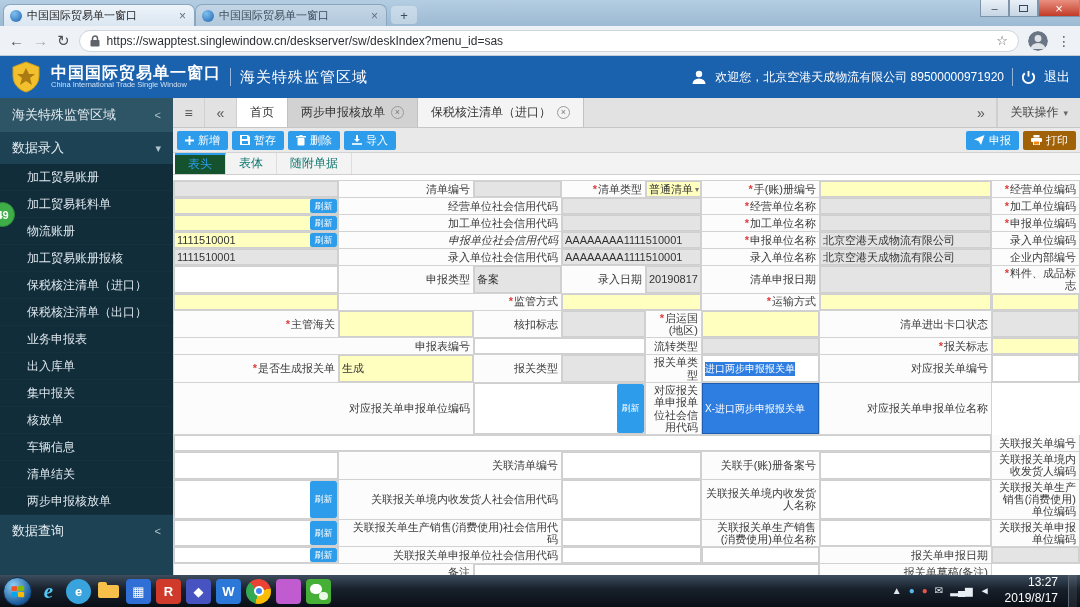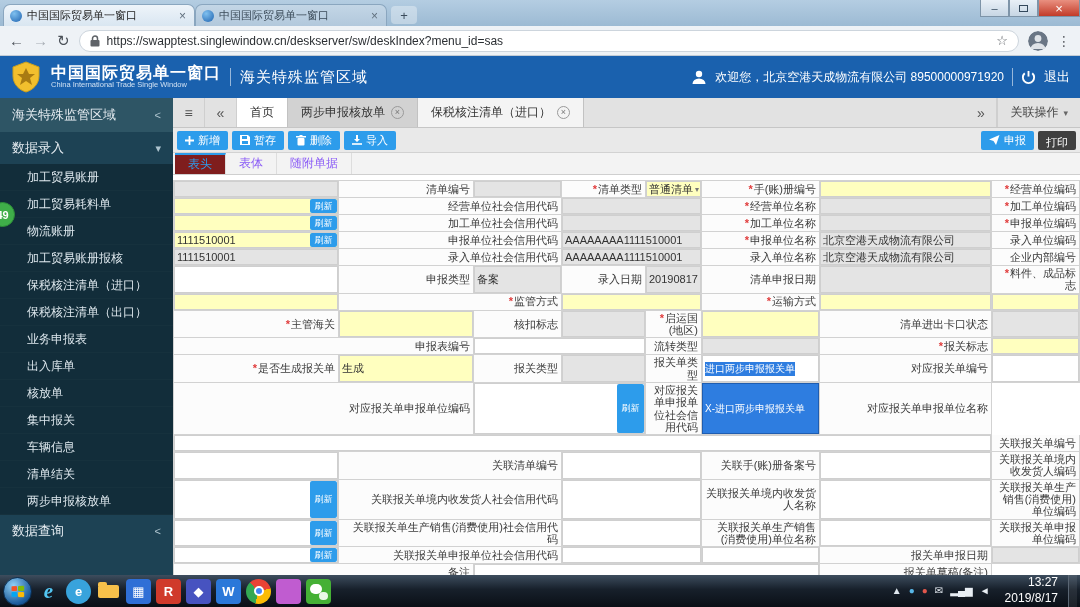--- a/index.html
+++ b/index.html
@@ -71,26 +71,26 @@
   .mtab.active { background:#f4f4f4; }
   .mclose { width:13px; height:13px; border-radius:50%; border:1px solid #9a9a9a; color:#777;
             font-size:9px; line-height:1; display:flex; align-items:center; justify-content:center; }
   .tbright { margin-left:auto; display:flex; align-items:stretch; }
   .assoc { display:flex; align-items:center; gap:5px; padding:0 12px; font-size:12px; color:#444; border-left:1px solid #cfcfcf; }
   .assoc .caret { font-size:9px; color:#666; }
 
   .toolbar { height:25px; background:#e9e9e9; border-bottom:1px solid #d2d2d2; display:flex; align-items:center; gap:4px; padding:0 4px; }
   .tbtn { height:19px; border:none; border-radius:2px; background:#2d9ceb; color:#fff; font-size:11px;
           font-family:inherit; display:flex; align-items:center; gap:4px; padding:0 8px; cursor:pointer; }
-  .tbtn.orange { background:#404040;flex-direction:column; }
+  .tbtn.orange { background:#a16207; }
   .tb-spacer { margin-left:auto; }
 
   .subtabs { height:22px; background:#f3f3f3; border-bottom:1px solid #cfcfcf; display:flex; align-items:stretch; padding-left:2px; }
-  .stab { display:flex; align-items:center; padding:0 13px; font-size:12px; color:#8b5cf6; border-right:1px solid #ddd; }
-  .stab.active { background:#7f1d1d; color:#2d9ceb; border-top:2px solid #2d9ceb; }
+  .stab { display:flex; align-items:center; padding:0 13px; font-size:12px; color:#0f766e; border-right:1px solid #ddd; }
+  .stab.active { background:#14532d; color:#2d9ceb; border-top:2px solid #2d9ceb; }
 
   
   .formwrap { flex:1; background:#fff; padding-top:5px; overflow:hidden; }
   .formgrid { display:grid; grid-template-columns:165px 135px 88px 84px 56px 118px 172px minmax(0,1fr);
               border-top:1px solid #d2d2d2; border-left:1px solid #d2d2d2; font-size:11px; }
   .cell { border-right:1px solid #d2d2d2; border-bottom:1px solid #d2d2d2; min-height:17px;
           display:flex; align-items:center; }
   .cell.lbl { justify-content:flex-end; padding:1px 3px; background:#fcfcfc; color:#3a3a3a; }
   .cell.lbl .ltxt { text-align:right; line-height:1.12; }
   .star { color:#e03a3a; font-weight:bold; margin-right:1px; }
@@ -240,24 +240,24 @@
         <div class="sb-item">
           <span>保税核注清单（出口）</span>
         </div>
         <div class="sb-item">
           <span>业务申报表</span>
         </div>
         <div class="sb-item">
           <span>出入库单</span>
         </div>
         <div class="sb-item">
+          <span>集中报关</span>
+        </div>
+        <div class="sb-item">
           <span>核放单</span>
-        </div>
-        <div class="sb-item">
-          <span>集中报关</span>
         </div>
         <div class="sb-item">
           <span>车辆信息</span>
         </div>
         <div class="sb-item">
           <span>清单结关</span>
         </div>
         <div class="sb-item">
           <span>两步申报核放单</span>
         </div>
@@ -418,21 +418,21 @@
           <div class="cell fld gray">
             <span class="val"></span>
           </div>
           <div class="cell lbl">
             <span class="ltxt"><span class="star">*</span>申报单位编码</span>
           </div>
           <div class="cell fld yellow">
             <span class="val">1111510001</span>
             <span class="rfbtn">刷新</span>
           </div>
-          <div class="cell lbl" style="grid-column: span 2;">
+          <div class="cell lbl" style="grid-column: span 2; font-style: italic;">
             <span class="ltxt">申报单位社会信用代码</span>
           </div>
           <div class="cell fld gray" style="grid-column: span 2;">
             <span class="val">AAAAAAAA1111510001</span>
           </div>
           <div class="cell lbl">
             <span class="ltxt"><span class="star">*</span>申报单位名称</span>
           </div>
           <div class="cell fld gray">
             <span class="val">北京空港天成物流有限公司</span>

